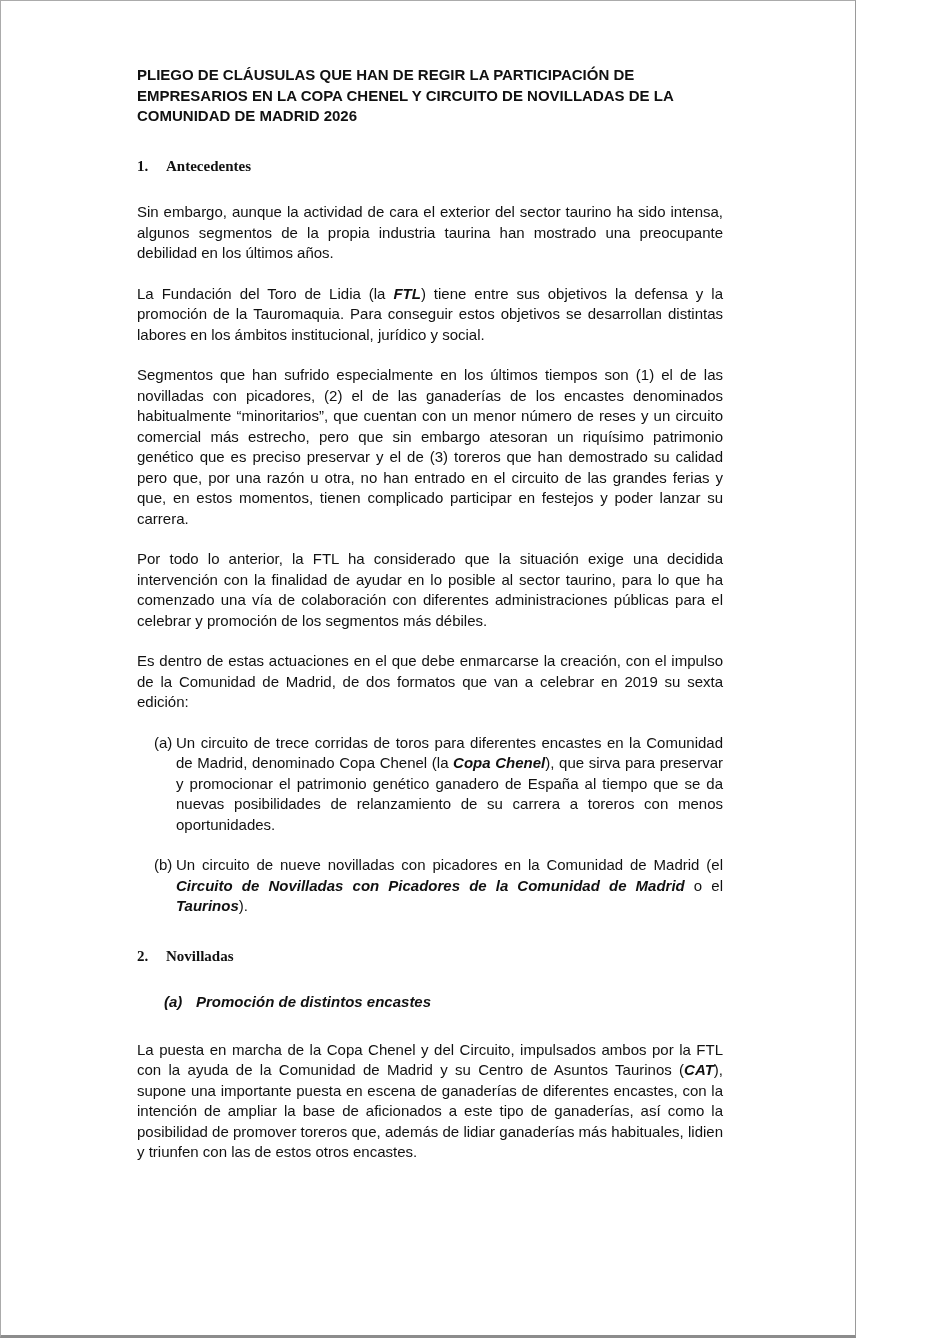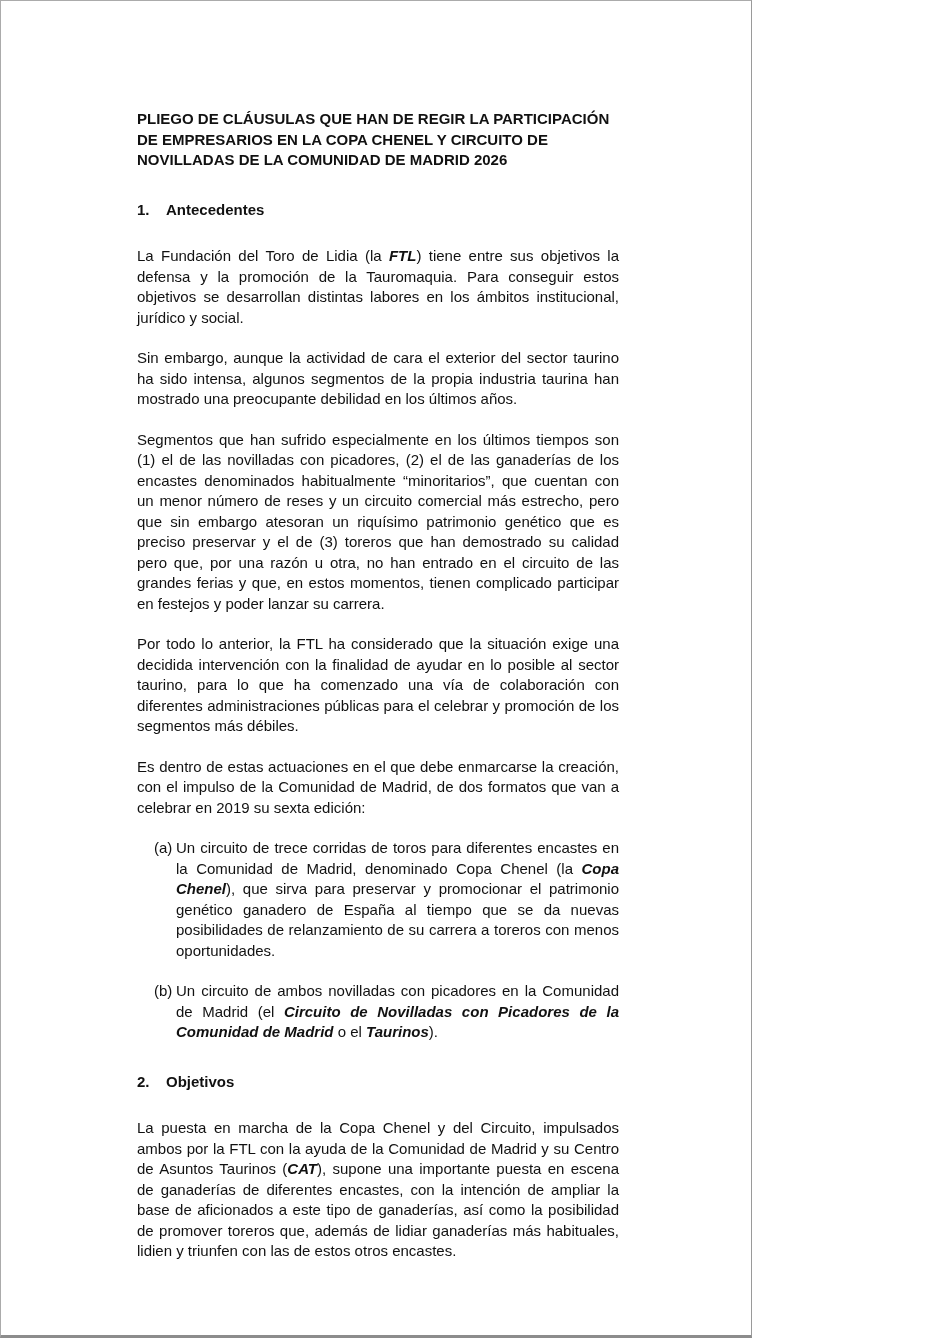--- a/index.html
+++ b/index.html
@@ -2,43 +2,44 @@
 <html><head>
 <meta charset="utf-8">
 <style>
   html, body {
     margin: 0;
     padding: 0;
     background: #ffffff;
   }
   .page {
     position: relative;
-    width: 752px;
+    width: 856px;
     height: 1338px;
     box-sizing: border-box;
     background: #ffffff;
     border-top: 1px solid #ababab;
     border-left: 1px solid #ababab;
     border-right: 1px solid #9a9a9a;
     border-bottom: 3px solid #8c8c8c;
-    padding: 108px 132px 40px 136px;
+    padding: 64px 132px 40px 136px;
     font-family: "Liberation Sans", sans-serif;
     font-size: 15px;
     line-height: 20.5px;
     color: #111111;
     overflow: hidden;
   }
   .doc-title {
     font-weight: bold;
     text-align: left;
     margin: 0 0 23px 0;
   }
   .heading {
     font-weight: bold;
     margin: 29px 0 26px 0;
+    font-family: Liberation Serif, serif;
   }
   .heading .h-num {
     display: inline-block;
     width: 29px;
   }
   .para {
     text-align: justify;
     margin: 0 0 20px 0;
   }
   .list-item {
@@ -67,23 +68,24 @@
     font-style: italic;
   }
 </style>
 </head>
 <body>
 
 <div class="page">
   <div class="doc-title">PLIEGO DE CLÁUSULAS QUE HAN DE REGIR LA PARTICIPACIÓN DE EMPRESARIOS EN LA COPA CHENEL Y CIRCUITO DE NOVILLADAS DE LA COMUNIDAD DE MADRID 2026</div>
   <div class="doc-body">
       <div class="heading"><span class="h-num">1.</span><span>Antecedentes</span></div>
+      <div class="para"><span>Sin embargo, aunque la actividad de cara el exterior del sector taurino ha sido intensa, algunos segmentos de la propia industria taurina han mostrado una preocupante debilidad en los últimos años.</span></div>
       <div class="para"><span>La Fundación del Toro de Lidia (la </span><span class="bi">FTL</span><span>) tiene entre sus objetivos la defensa y la promoción de la Tauromaquia. Para conseguir estos objetivos se desarrollan distintas labores en los ámbitos institucional, jurídico y social.</span></div>
-      <div class="para"><span>Sin embargo, aunque la actividad de cara el exterior del sector taurino ha sido intensa, algunos segmentos de la propia industria taurina han mostrado una preocupante debilidad en los últimos años.</span></div>
       <div class="para"><span>Segmentos que han sufrido especialmente en los últimos tiempos son (1) el de las novilladas con picadores, (2) el de las ganaderías de los encastes denominados habitualmente “minoritarios”, que cuentan con un menor número de reses y un circuito comercial más estrecho, pero que sin embargo atesoran un riquísimo patrimonio genético que es preciso preservar y el de (3) toreros que han demostrado su calidad pero que, por una razón u otra, no han entrado en el circuito de las grandes ferias y que, en estos momentos, tienen complicado participar en festejos y poder lanzar su carrera.</span></div>
       <div class="para"><span>Por todo lo anterior, la FTL ha considerado que la situación exige una decidida intervención con la finalidad de ayudar en lo posible al sector taurino, para lo que ha comenzado una vía de colaboración con diferentes administraciones públicas para el celebrar y promoción de los segmentos más débiles.</span></div>
       <div class="para"><span>Es dentro de estas actuaciones en el que debe enmarcarse la creación, con el impulso de la Comunidad de Madrid, de dos formatos que van a celebrar en 2019 su sexta edición:</span></div>
       <div class="list-item"><span class="li-marker">(a)</span><span>Un circuito de trece corridas de toros para diferentes encastes en la Comunidad de Madrid, denominado Copa Chenel (la </span><span class="bi">Copa Chenel</span><span>), que sirva para preservar y promocionar el patrimonio genético ganadero de España al tiempo que se da nuevas posibilidades de relanzamiento de su carrera a toreros con menos oportunidades.</span></div>
-      <div class="list-item"><span class="li-marker">(b)</span><span>Un circuito de ambos novilladas con picadores en la Comunidad de Madrid (el </span><span class="bi">Circuito de Novilladas con Picadores de la Comunidad de Madrid</span><span> o el </span><span class="bi">Taurinos</span><span>).</span></div>
-      <div class="heading"><span class="h-num">2.</span><span>Objetivos</span></div>
+      <div class="list-item"><span class="li-marker">(b)</span><span>Un circuito de nueve novilladas con picadores en la Comunidad de Madrid (el </span><span class="bi">Circuito de Novilladas con Picadores de la Comunidad de Madrid</span><span> o el </span><span class="bi">Taurinos</span><span>).</span></div>
+      <div class="heading"><span class="h-num">2.</span><span>Novilladas</span></div>
+      <div class="subheading"><span class="sh-marker">(a)</span><span>Promoción de distintos encastes</span></div>
       <div class="para"><span>La puesta en marcha de la Copa Chenel y del Circuito, impulsados ambos por la FTL con la ayuda de la Comunidad de Madrid y su Centro de Asuntos Taurinos (</span><span class="bi">CAT</span><span>), supone una importante puesta en escena de ganaderías de diferentes encastes, con la intención de ampliar la base de aficionados a este tipo de ganaderías, así como la posibilidad de promover toreros que, además de lidiar ganaderías más habituales, lidien y triunfen con las de estos otros encastes.</span></div>
     </div>
 </div>
 
 </body></html>

